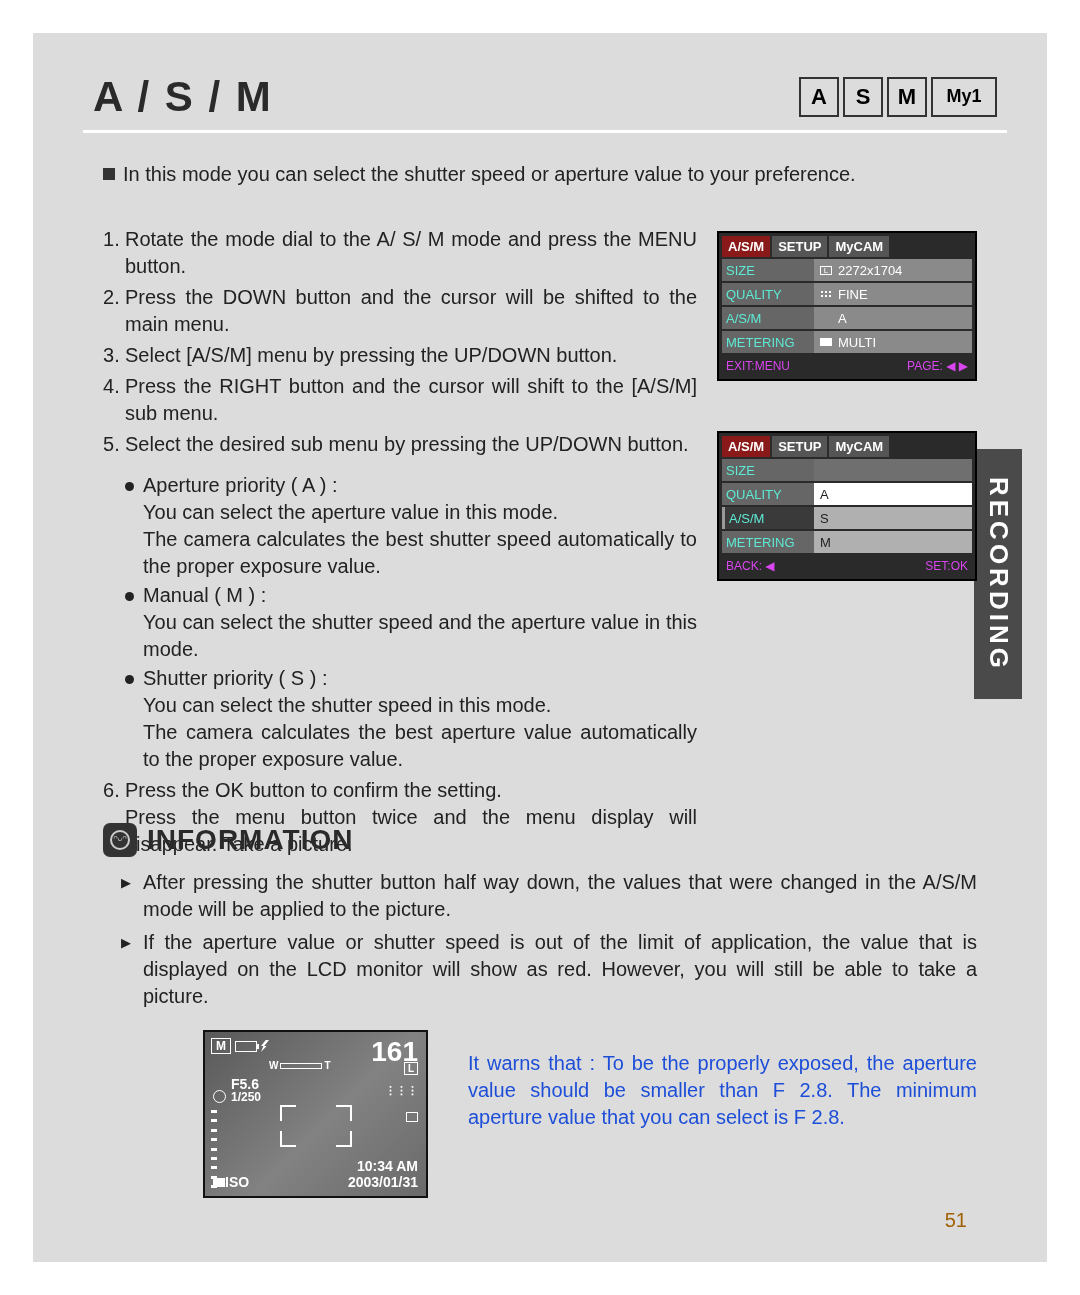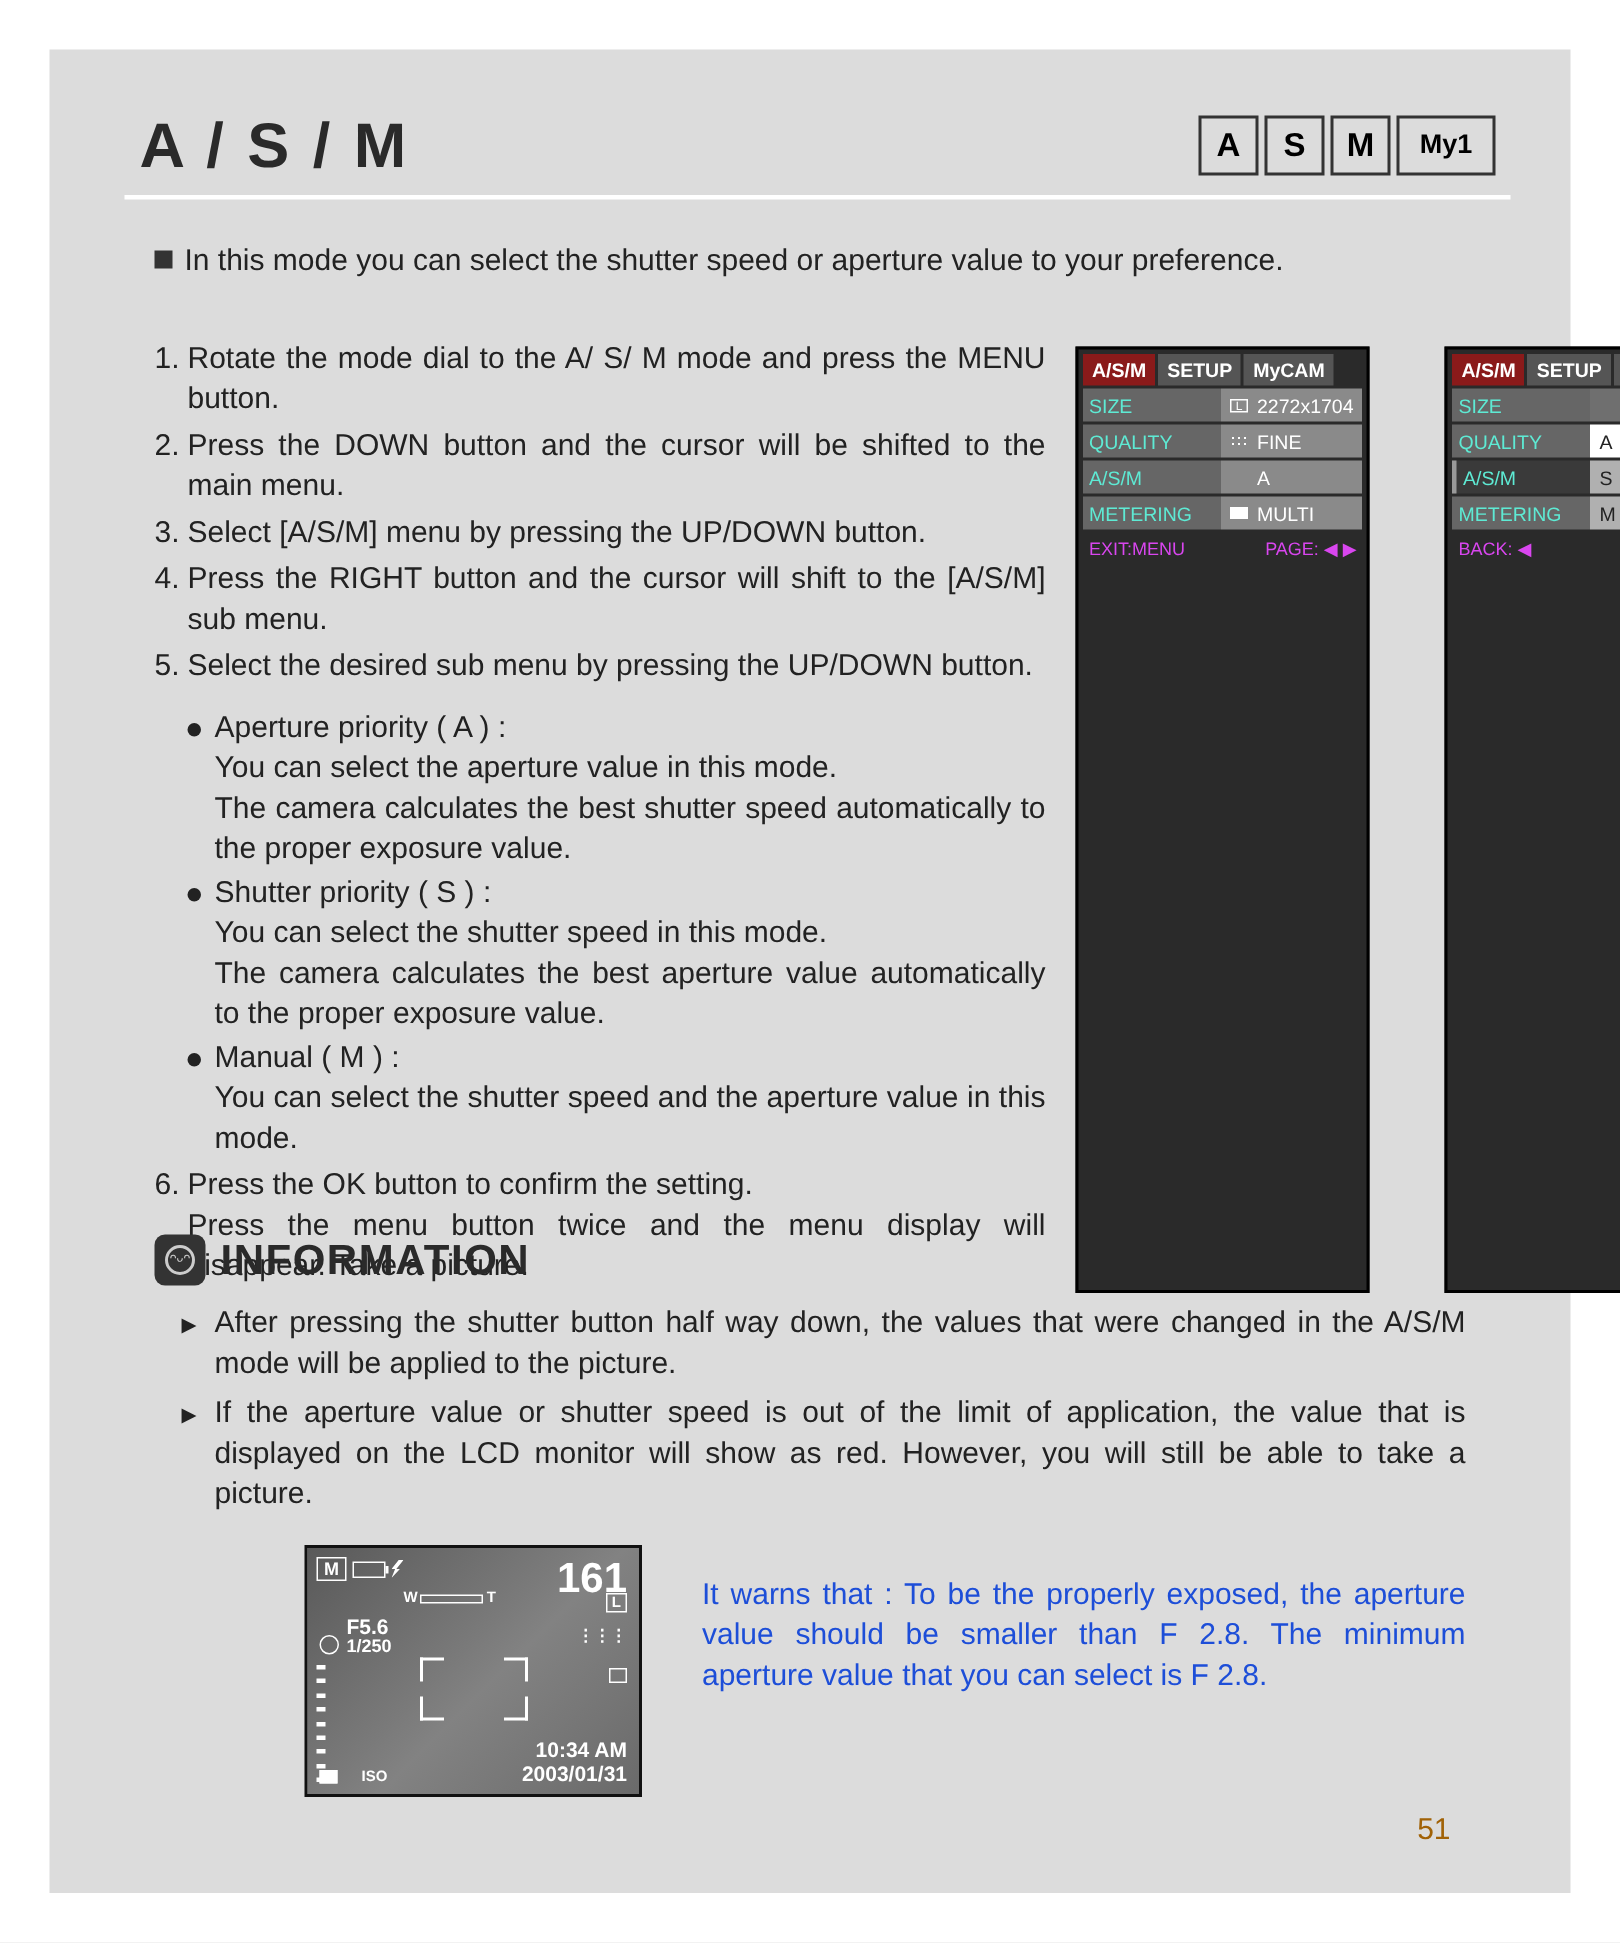--- a/index.html
+++ b/index.html
@@ -127,21 +127,21 @@
     left: -18px;
     top: 10px;
     width: 9px;
     height: 9px;
     background: #222;
     border-radius: 50%;
   }
   .right-col {
     width: 260px;
     display: flex;
-    flex-direction: row;
+    flex-direction: column;
     gap: 50px;
     margin-top: 5px;
   }
   .menu-screen {
     width: 260px;
     background: #2a2a2a;
     border: 2px solid #000;
     padding: 3px 3px 4px 3px;
     font-size: 14px;
   }
@@ -409,24 +409,24 @@
   }
   .lcd-hist span {
     width: 6px;
     background: #fff;
     height: 3px;
   }
   .lcd-iso {
     position: absolute;
     bottom: 6px;
     left: 8px;
-    font-size: 10px;
-    display: flex;
-    align-items: center;
-    gap: 16px;
+    font-size: 14px;
+    display: flex;
+    align-items: center;
+    gap: 0;
   }
   .lcd-iso-box {
     width: 12px;
     height: 9px;
     border: 1px solid #fff;
     background: #fff;
   }
   .lcd-time {
     position: absolute;
     bottom: 22px;
@@ -528,27 +528,27 @@
             <li>Press the RIGHT button and the cursor will shift to the [A/S/M] sub menu.</li>
             <li>
               <span>Select the desired sub menu by pressing the UP/DOWN button.</span>
               <ul class="sub-bullets">
                 <li>
                   <span>Aperture priority ( A ) :</span><br>
                   <span style="white-space:pre-line">You can select the aperture value in this mode.
 The camera calculates the best shutter speed automatically to the proper exposure value.</span>
                 </li>
                 <li>
+                  <span>Manual ( M ) :</span><br>
+                  <span>You can select the shutter speed and the aperture value in this mode.</span>
+                </li>
+                <li>
                   <span>Shutter priority ( S ) :</span><br>
                   <span style="white-space:pre-line">You can select the shutter speed in this mode.
 The camera calculates the best aperture value automatically to the proper exposure value.</span>
-                </li>
-                <li>
-                  <span>Manual ( M ) :</span><br>
-                  <span>You can select the shutter speed and the aperture value in this mode.</span>
                 </li>
               </ul>
             </li>
             <li style="white-space:pre-line">Press the OK button to confirm the setting.
 Press the menu button twice and the menu display will disappear. Take a picture.</li>
           </ol>
         </div>
 
         <div class="right-col">
 

